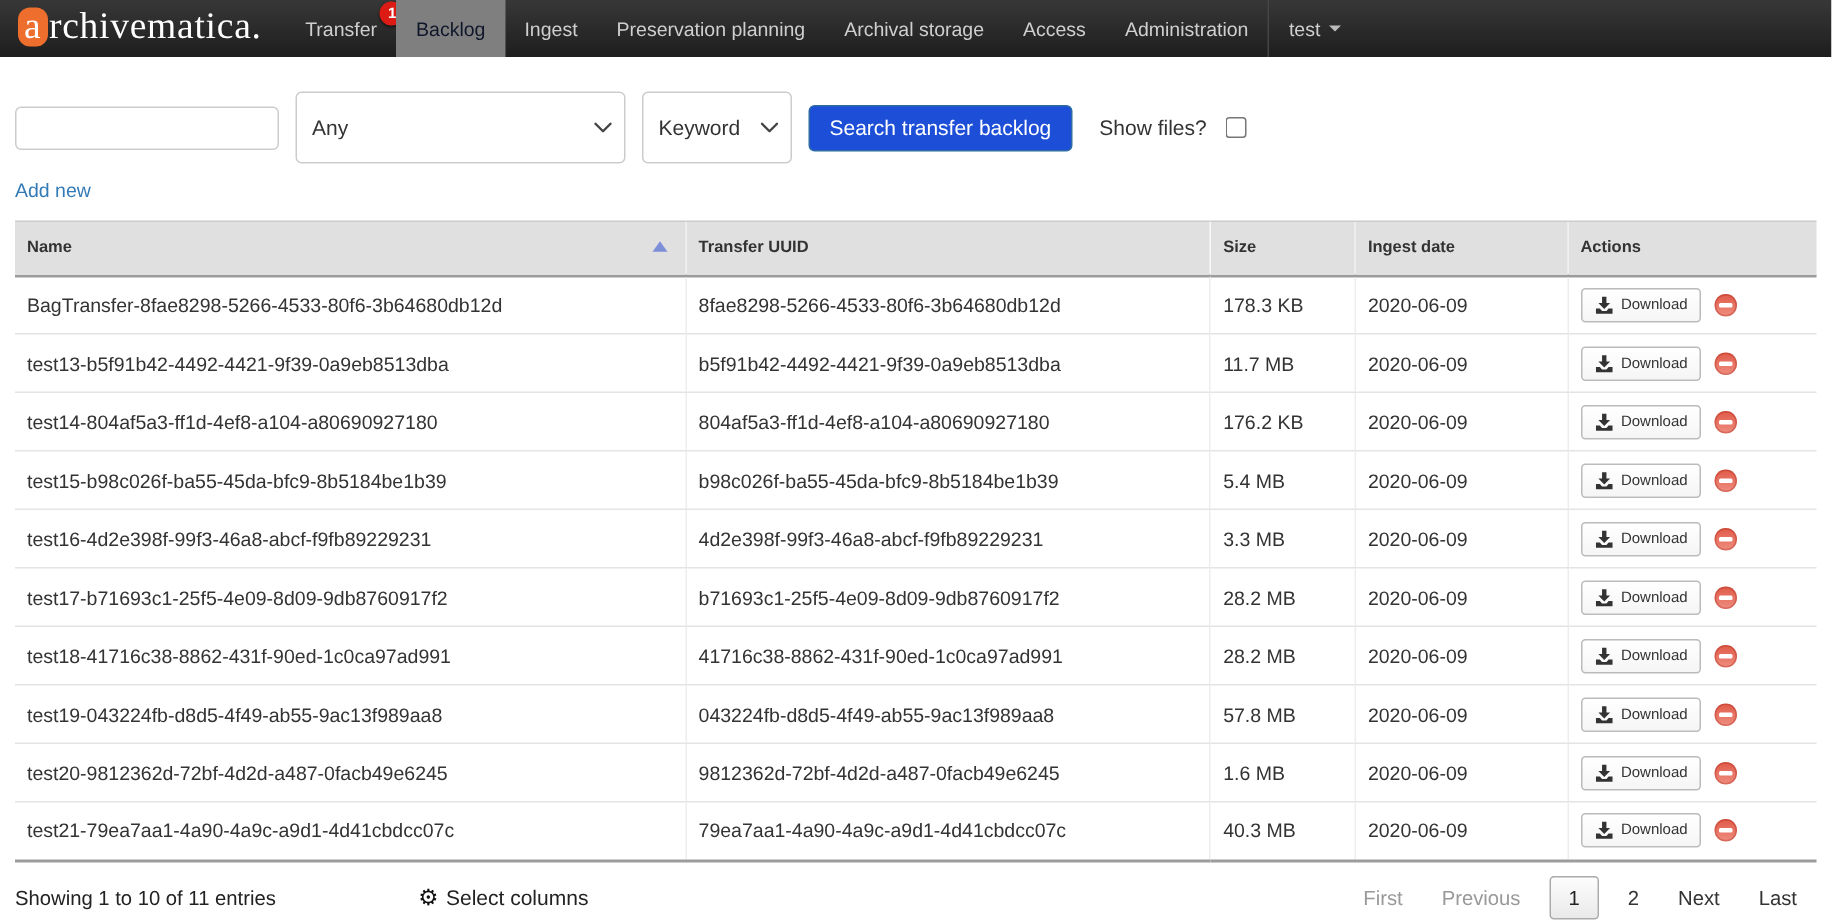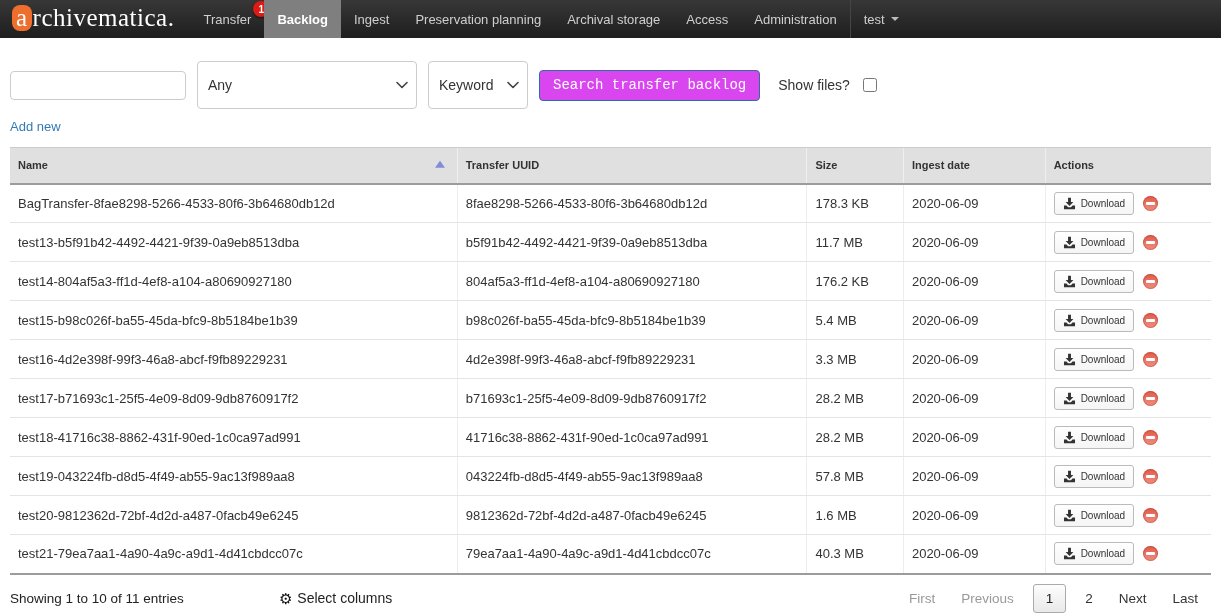--- a/index.html
+++ b/index.html
@@ -25,21 +25,21 @@
   .logo-a {
     background:#ee6f2d; border-radius:8px; padding:0 4px 1px 4px;
     margin-right:1px; line-height:1;
   }
   .nav-list { display:flex; list-style:none; margin:0; padding:0; }
   .nav-item {
     color:#cfcfcf; font-size:13px; padding:0 13px;
     display:flex; align-items:center; position:relative; cursor:pointer;
     white-space:nowrap;
   }
-  .nav-item.active { background:#7f7f7f; color:#ffffff;font-weight:bold; }
+  .nav-item.active { background:#7f7f7f; color:#0f172a; }
   .nav-badge {
     position:absolute; top:1px; right:-5px;
     background:#dc1c14; color:#fff; font-weight:bold;
     width:16px; height:16px; border-radius:50%; font-size:10px;
     display:flex; align-items:center; justify-content:center;
     box-shadow:0 1px 2px rgba(0,0,0,.6);
   }
   .nav-divider { width:1px; background:#454545; }
   .caret-down {
     width:0; height:0; margin-left:6px;
@@ -61,23 +61,23 @@
     height:48px; border:1px solid #ccc; border-radius:4px; background:#fff;
     font-size:14px; font-family:inherit; color:#333; padding:0 30px 0 10px;
   }
   .select-any select { width:220px; }
   .select-keyword select { width:100px; }
   .chev {
     position:absolute; right:9px; top:50%; transform:translateY(-50%);
     pointer-events:none; line-height:0;
   }
   .btn-primary {
-    background:#d946ef; border:1px solid #2e6da4; color:#fff;
+    background:#1d4ed8; border:1px solid #2e6da4; color:#fff;
     height:31px; padding:0 13px; border-radius:4px; font-size:14px;
-    font-family:Liberation Mono, monospace; cursor:pointer;
+    font-family:Liberation Sans, sans-serif; cursor:pointer;
   }
   .show-files { display:flex; align-items:center; gap:13px; margin-left:7px; font-size:14px; }
   .show-files input { width:14px; height:14px; margin:0; }
 
   .add-new {
     display:inline-block; margin:10px 0 0 10px; color:#337ab7;
     text-decoration:none; font-size:13px; cursor:pointer;
   }
 
   

